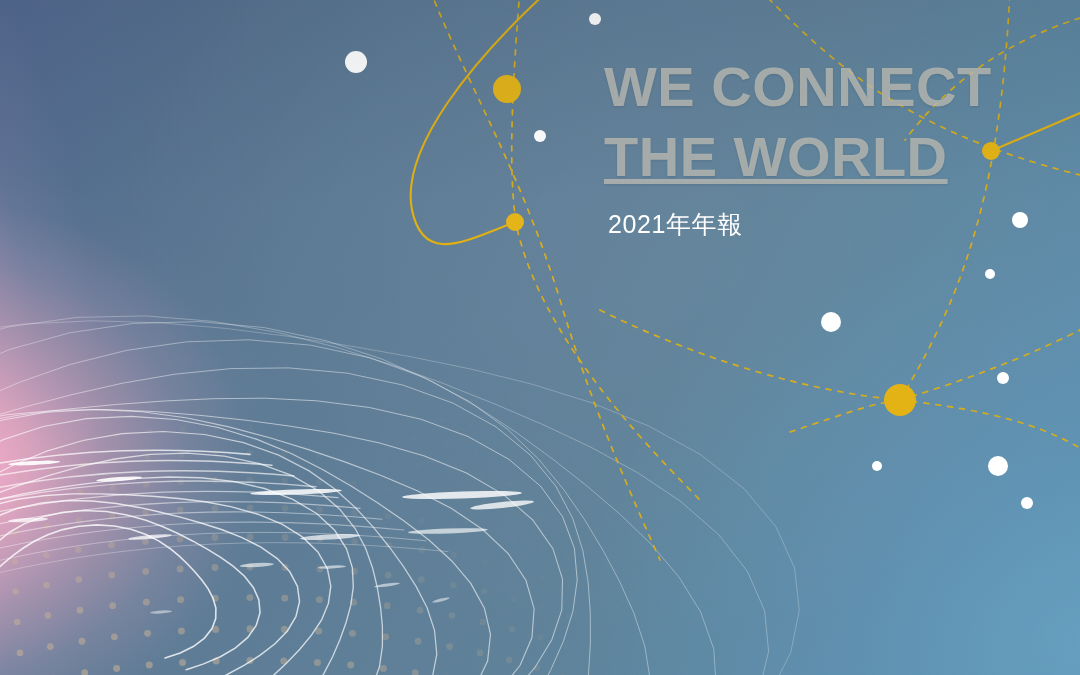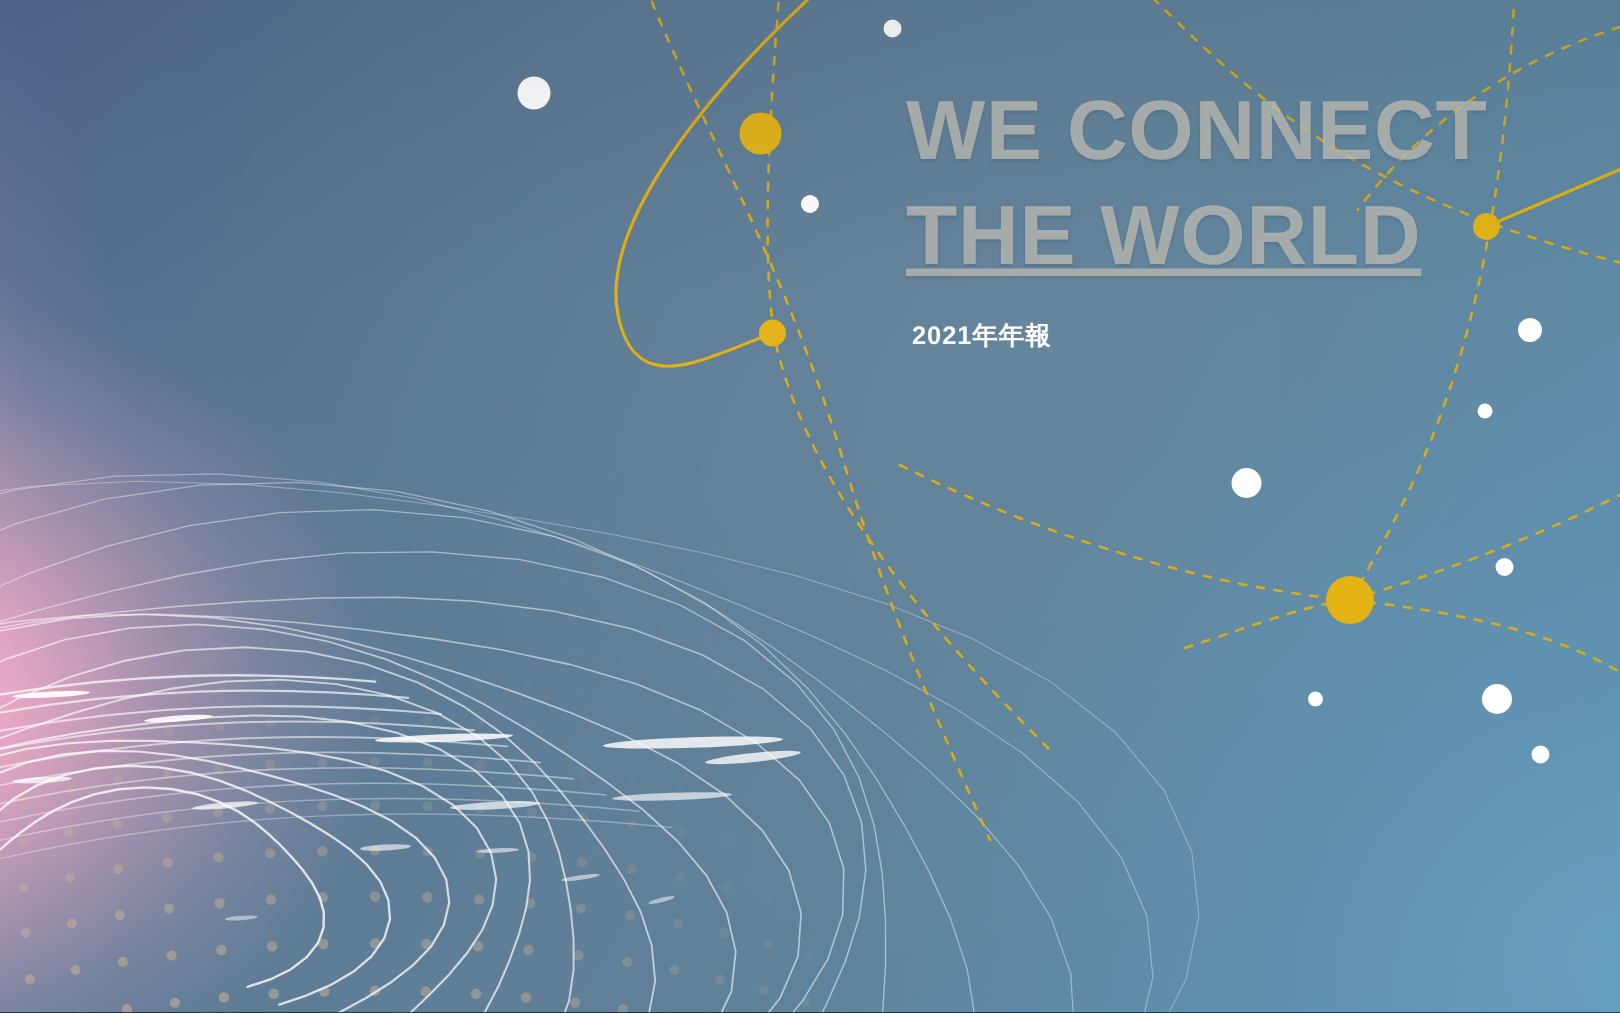--- a/index.html
+++ b/index.html
@@ -88,23 +88,23 @@
     line-height: 64px;
     font-weight: 700;
     letter-spacing: 0.5px;
     color: rgba(196, 193, 182, 0.72);
     text-shadow: 0 1px 2px rgba(40,55,75,0.18);
     white-space: nowrap;
   }
   .headline.line2 { margin-top: 6px; text-decoration: underline; }
   #subtitle {
     margin: 20px 0 0 4px;
-    font-size: 17px;
+    font-size: 25px;
     line-height: 30px;
-    font-weight: 700;
+    font-weight: 400;
     color: #ffffff;
     letter-spacing: 0.6px;
     white-space: nowrap;
   }
 </style>
 </head>
 <body>
 
 <div id="cover">
 

